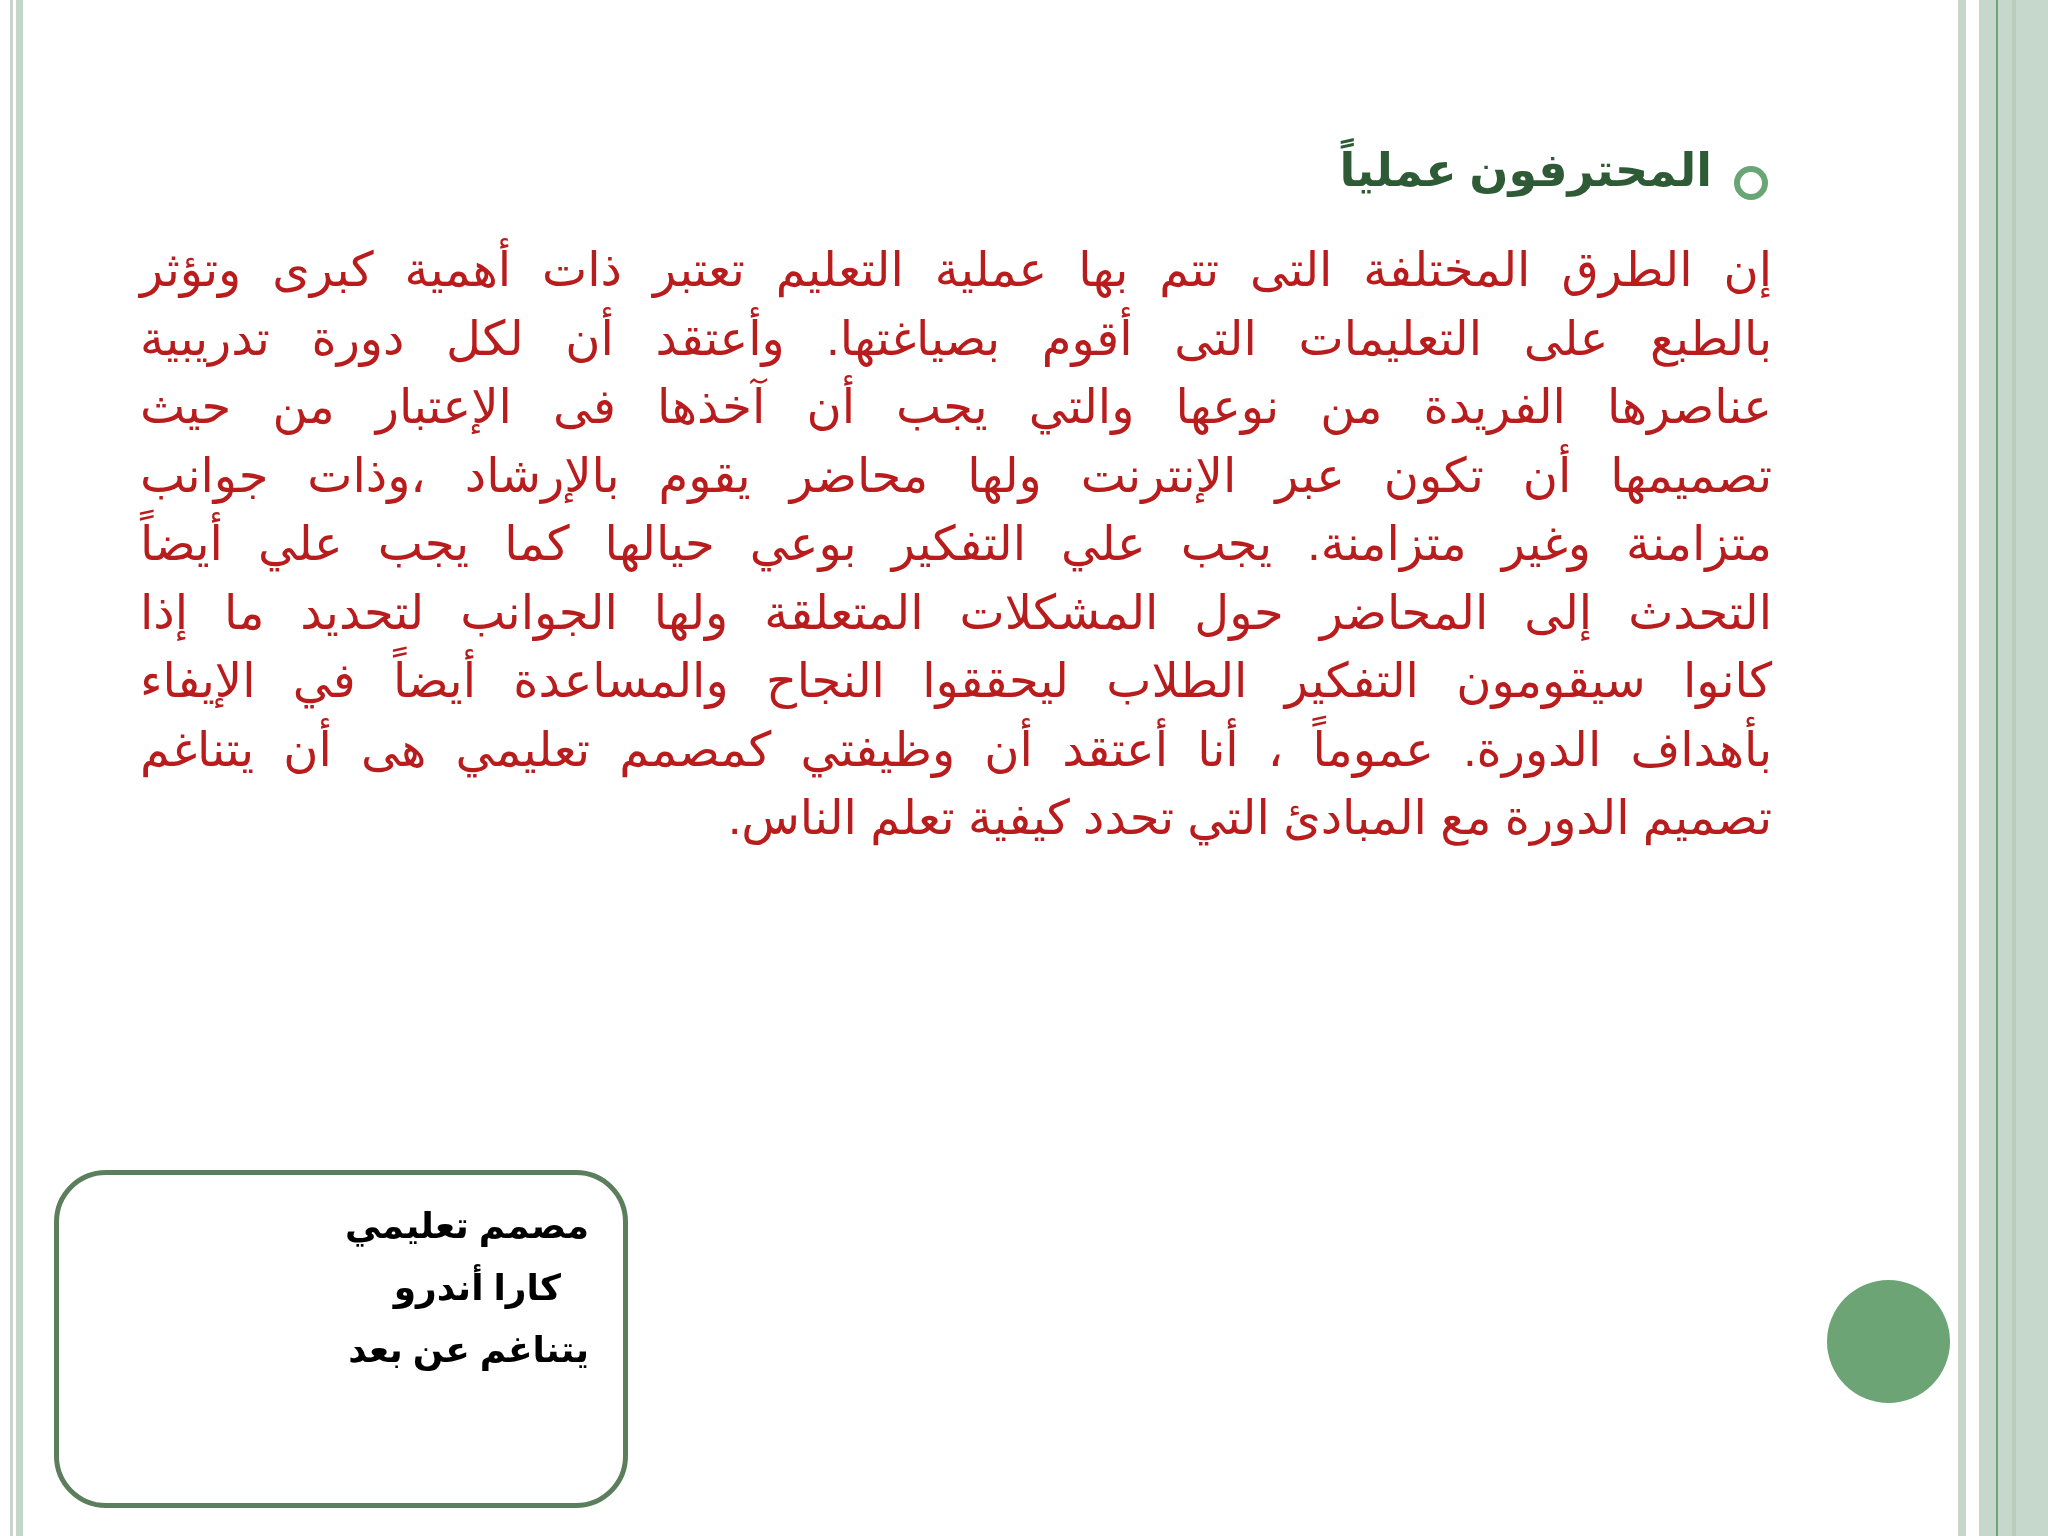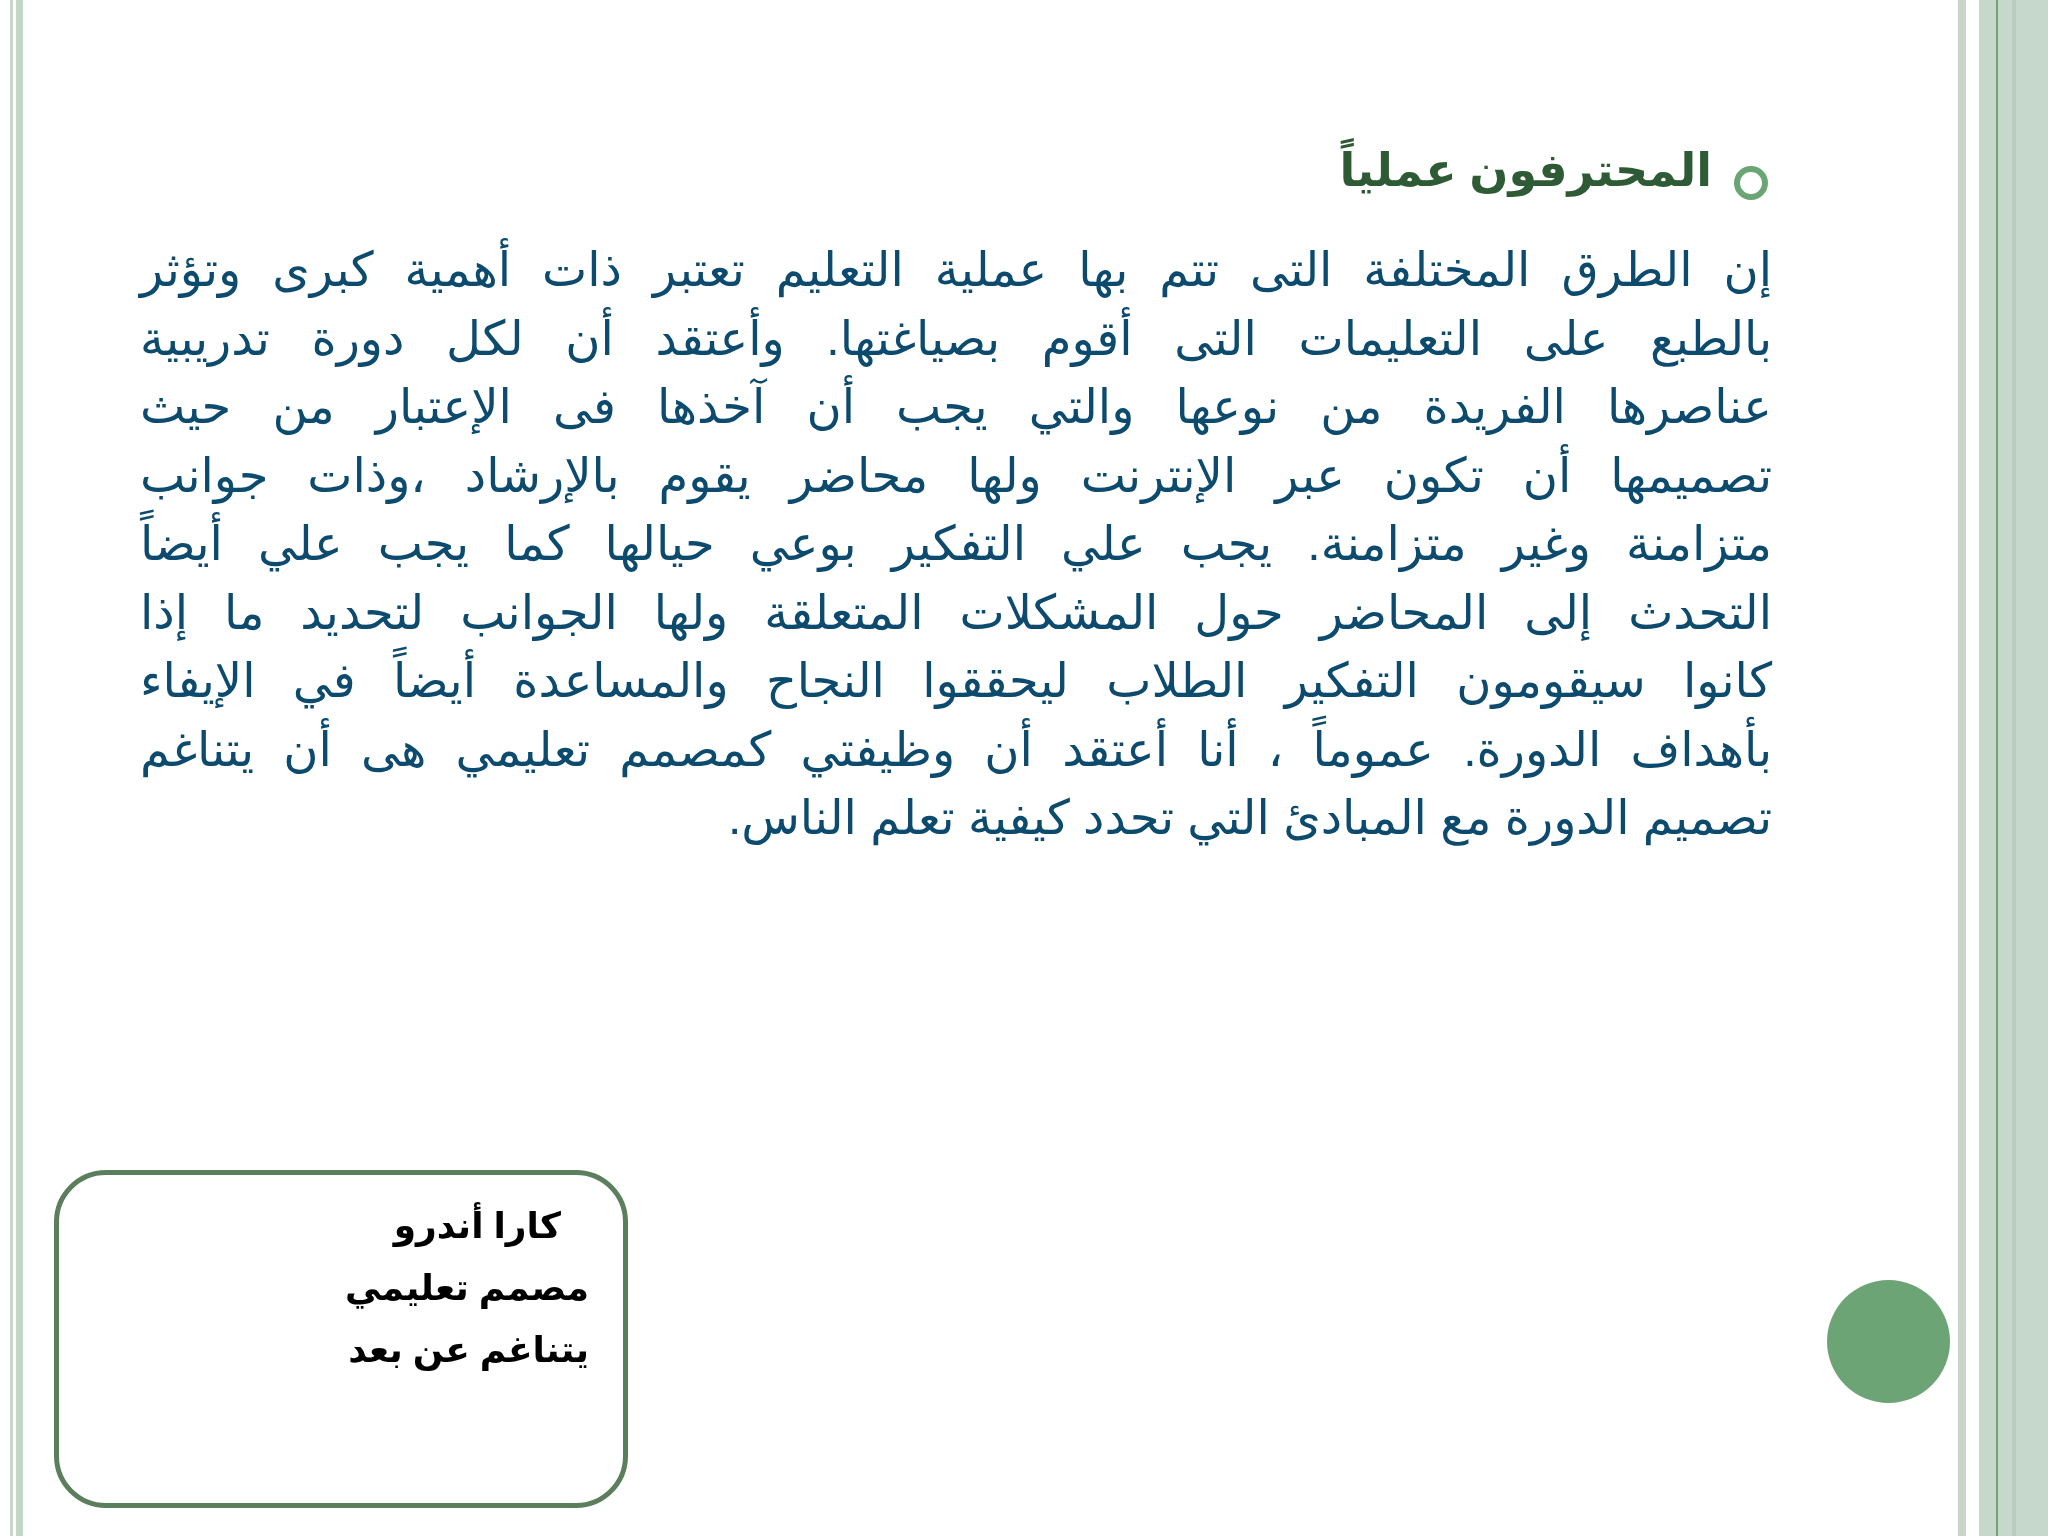--- a/index.html
+++ b/index.html
@@ -74,21 +74,21 @@
     .body-text {
       position: absolute;
       left: 140px;
       width: 1632px;
       top: 236px;
       direction: rtl;
       text-align: justify;
       text-align-last: right;
       font-size: 48px;
       line-height: 68.5px;
-      color: #0c4a6e;
+      color: #b91c1c;
     }
     .body-line {
       display: block;
       text-align: justify;
       text-align-last: justify;
       white-space: nowrap;
       height: 68.5px;
     }
     .body-line.last {
       text-align-last: right;
@@ -159,19 +159,19 @@
   <span class="body-line">تصميمها أن تكون عبر الإنترنت ولها محاضر يقوم بالإرشاد ،وذات جوانب</span>
   <span class="body-line">متزامنة وغير متزامنة. يجب علي التفكير بوعي حيالها كما يجب علي أيضاً</span>
   <span class="body-line">التحدث إلى المحاضر حول المشكلات المتعلقة ولها الجوانب لتحديد ما إذا</span>
   <span class="body-line">كانوا سيقومون التفكير الطلاب ليحققوا النجاح والمساعدة أيضاً في الإيفاء</span>
   <span class="body-line">بأهداف الدورة. عموماً ، أنا أعتقد أن وظيفتي كمصمم تعليمي هى أن يتناغم</span>
   <span class="body-line last">تصميم الدورة مع المبادئ التي تحدد كيفية تعلم الناس.</span>
 </div>
 
 <div class="author-box">
   <div class="author-lines">
+    <span class="author-line">مصمم تعليمي</span>
     <span class="author-line indent">كارا أندرو</span>
-    <span class="author-line">مصمم تعليمي</span>
     <span class="author-line">يتناغم عن بعد</span>
   </div>
 </div>
 
 <div class="deco-circle"></div>
 
 </body></html>

